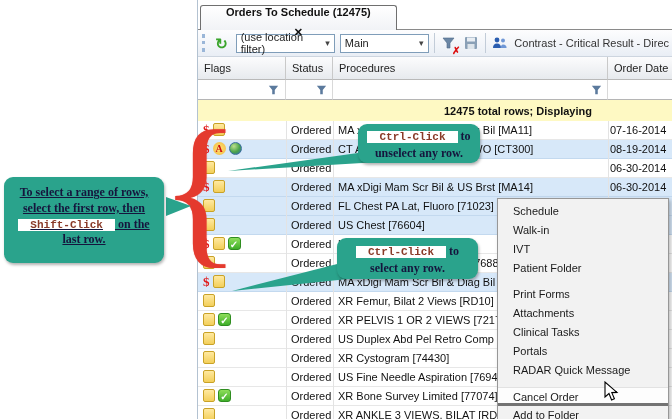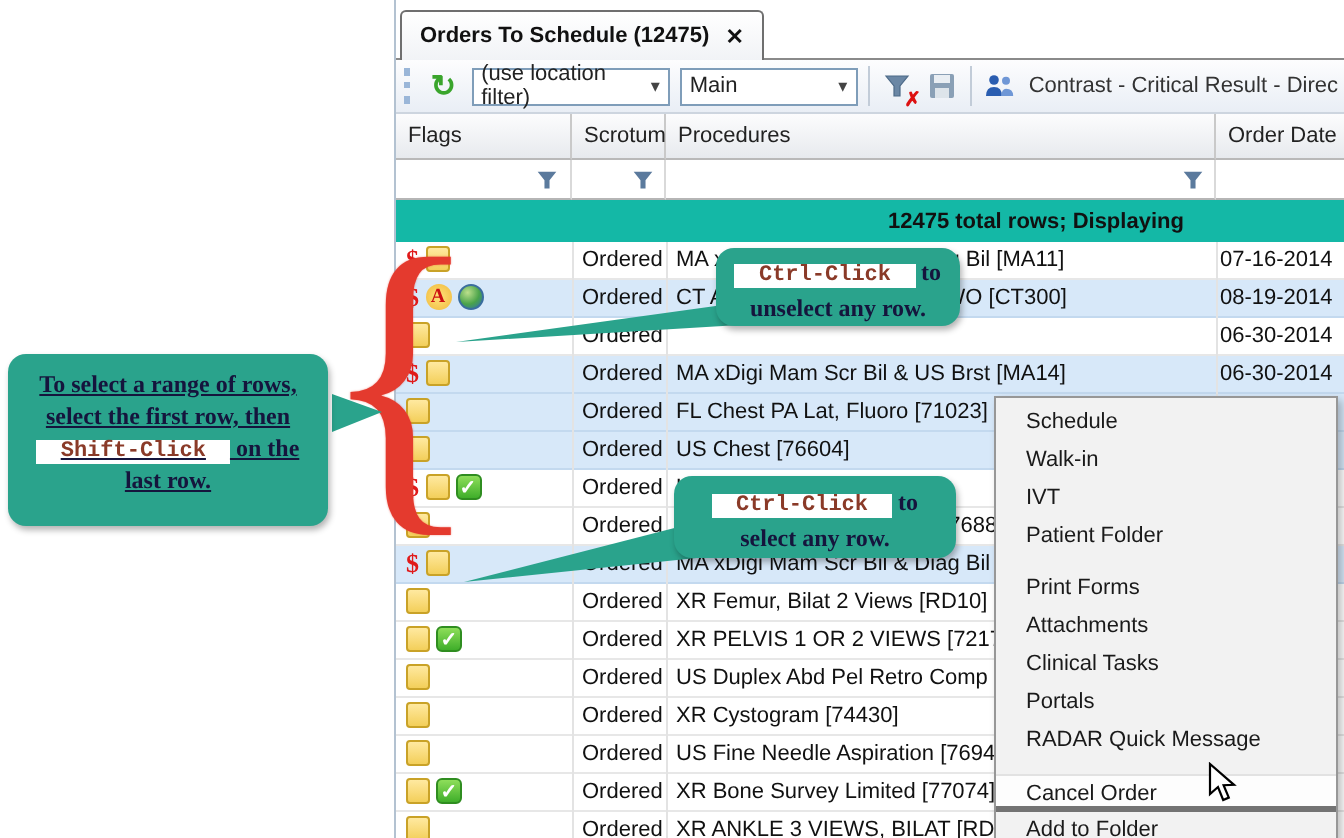--- a/index.html
+++ b/index.html
@@ -1,23 +1,23 @@
 <!DOCTYPE html>
 <html><head>
 <meta charset="utf-8">
 <style>
   html,body{margin:0;padding:0;background:#fff;}
   #stage{position:relative;width:672px;height:419px;overflow:hidden;background:#fff;
          font-family:"Liberation Sans",sans-serif;-webkit-font-smoothing:antialiased;}
 
   
   .tab{position:absolute;left:200px;top:5px;height:25px;z-index:6;display:flex;align-items:center;
-       gap:8px;padding:0 9px;background:linear-gradient(#ffffff,#f1f3f6);
+       gap:8px;padding:0 25px;background:linear-gradient(#ffffff,#f1f3f6);
        border:1px solid #6f6f6f;border-bottom:none;border-radius:3px 3px 0 0;
-       font-size:11px;font-weight:bold;color:#111;box-sizing:border-box;}
+       font-size:11px;font-weight:bold;color:#111;box-sizing:border-box;flex-direction:column;}
   .tabx{font-weight:bold;font-size:11px;cursor:default;}
 
   
   .panel{position:absolute;left:197px;top:0;width:475px;height:419px;border-left:1px solid #b3c2d1;box-sizing:border-box;}
 
   .toolbar{position:absolute;left:0;top:29px;width:475px;height:28px;box-sizing:border-box;
            background:linear-gradient(#fdfdfe,#e9eef5);border-top:1px solid #8a8a8a;border-bottom:1px solid #cdd5df;
            display:flex;align-items:center;gap:5px;padding:0 4px;overflow:hidden;}
   .grip{width:3px;height:18px;border-left:3px dotted #9ab6d8;}
   .tbtn{display:flex;align-items:center;justify-content:center;height:20px;min-width:18px;}
@@ -31,21 +31,21 @@
   .redx{position:absolute;right:-4px;bottom:-4px;color:#dd1111;font-size:10px;font-weight:bold;}
   .links{font-size:11px;color:#333;white-space:nowrap;}
 
   
   .hcell{position:absolute;top:57px;height:23px;box-sizing:border-box;background:linear-gradient(#fcfcfd,#e7eaee);
          border-bottom:1px solid #b9b9b9;border-right:1px solid #c9c9c9;font-size:11px;color:#222;
          padding:5px 0 12px 6px;}
   .fcell{position:absolute;top:80px;height:20px;box-sizing:border-box;background:#fff;
          border-bottom:1px solid #b5b5b5;border-right:1px solid #d9d9d9;}
   .funnel{position:absolute;top:5px;}
-  .summary{position:absolute;top:100px;left:0;width:475px;height:21px;background:#14b8a6;overflow:hidden;text-decoration:underline;}
+  .summary{position:absolute;top:100px;left:0;width:475px;height:21px;background:#fef9c3;overflow:hidden;text-decoration:underline;}
   .summary span{position:absolute;left:246px;top:5px;font-size:11px;font-weight:bold;color:#111;white-space:nowrap;}
 
   
   .rows{position:absolute;left:0;top:121px;width:475px;height:298px;overflow:hidden;}
   .row{position:absolute;left:0;width:475px;height:19px;box-sizing:border-box;background:#fff;
        border-bottom:1px solid #e7e7e7;font-size:11px;color:#111;}
   .row.sel{background:#d7e8f9;border-bottom:1px solid #c3d9ef;}
   .cell-flags{position:absolute;left:5px;top:2px;display:flex;gap:3px;align-items:center;}
   .cell-status{position:absolute;left:93px;top:3px;}
   .cell-proc{position:absolute;left:140px;top:3px;white-space:nowrap;overflow:hidden;width:332px;}
@@ -126,21 +126,21 @@
           <circle cx="5" cy="4" r="2.4" fill="#2a5db0"></circle>
             <path d="M1 12 Q1 7.5 5 7.5 Q9 7.5 9 12 Z" fill="#2a5db0"></path>
           <circle cx="11" cy="4.4" r="2" fill="#6f97d6"></circle>
             <path d="M8.5 12 Q9 8.4 11 8.4 Q14.6 8.4 14.6 12 Z" fill="#6f97d6"></path>
         </svg>
       </span>
       <span class="links">Contrast - Critical Result - Direc</span>
     </div>
 
     <div class="hcell" style="left:0;width:88px">Flags</div>
-    <div class="hcell" style="left:88px;width:47px">Scrotum</div>
+    <div class="hcell" style="left:88px;width:47px">Status</div>
     <div class="hcell" style="left:135px;width:275px">Procedures</div>
     <div class="hcell" style="left:410px;width:65px;border-right:none">Order Date</div>
 
     <div class="fcell" style="left:0;width:88px">
       <svg class="funnel" style="left:70px" width="11" height="11" viewBox="0 0 13 13">
           <path d="M1 1 H12 L8 6 V11 L5 11 V6 Z" fill="#5b7a9d"></path>
         </svg>
     </div>
     <div class="fcell" style="left:88px;width:47px">
       <svg class="funnel" style="left:30px" width="11" height="11" viewBox="0 0 13 13">

